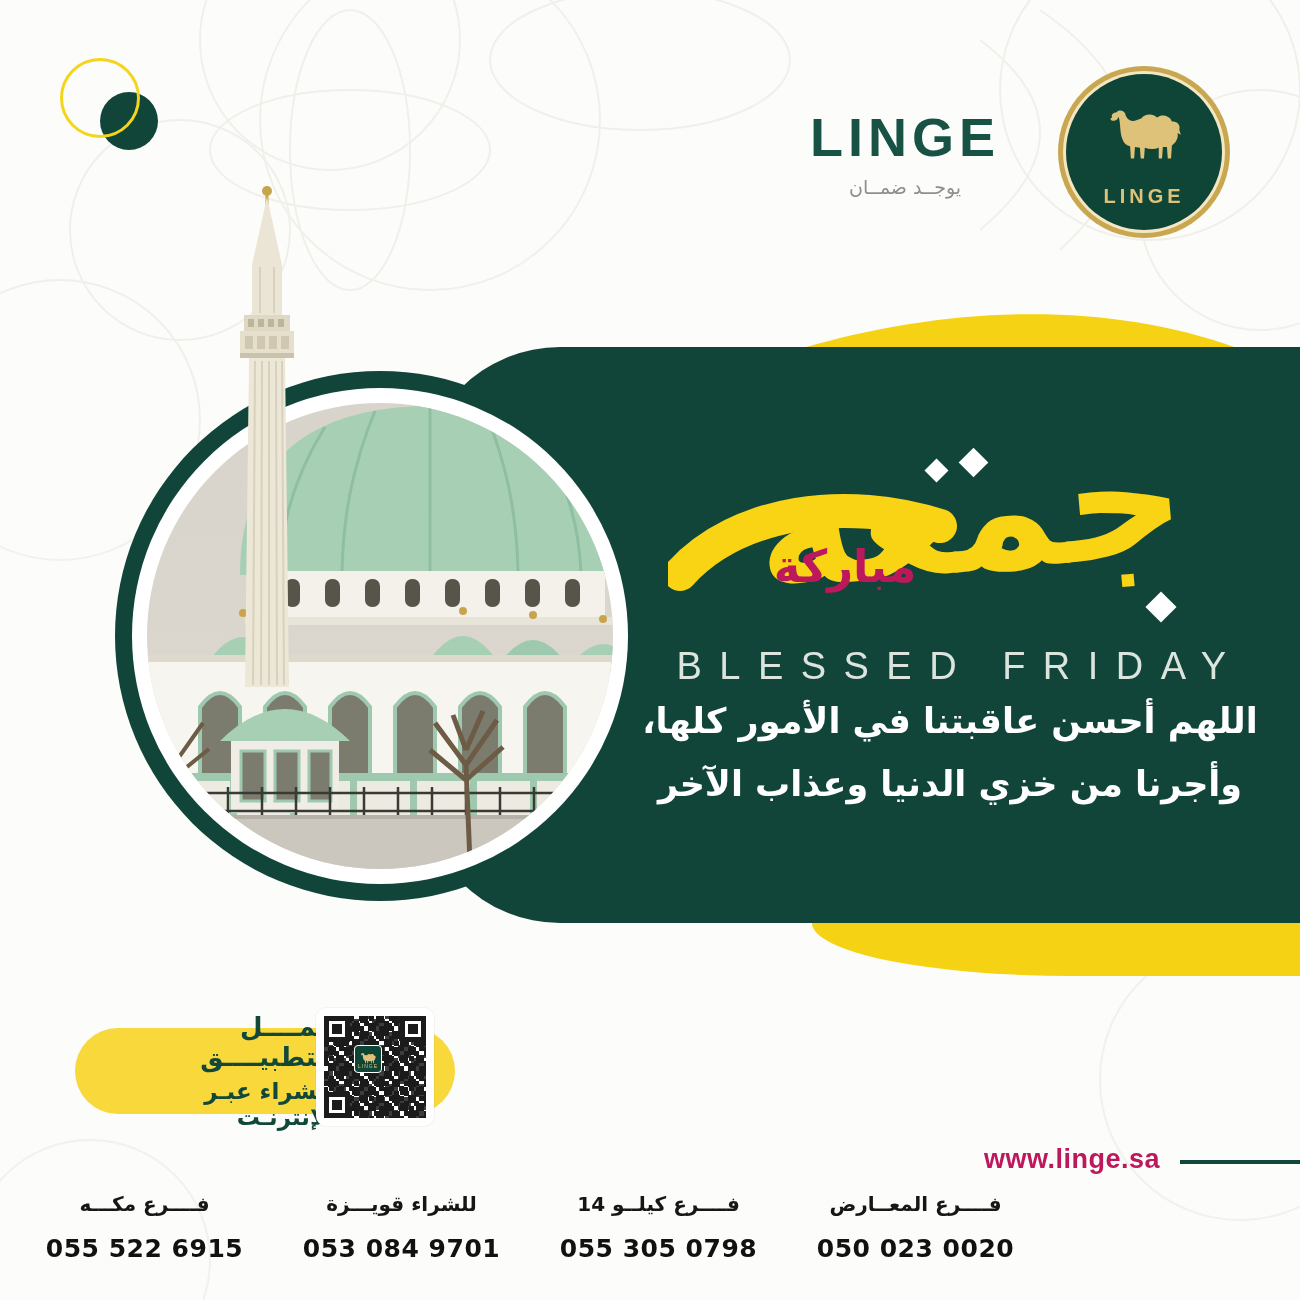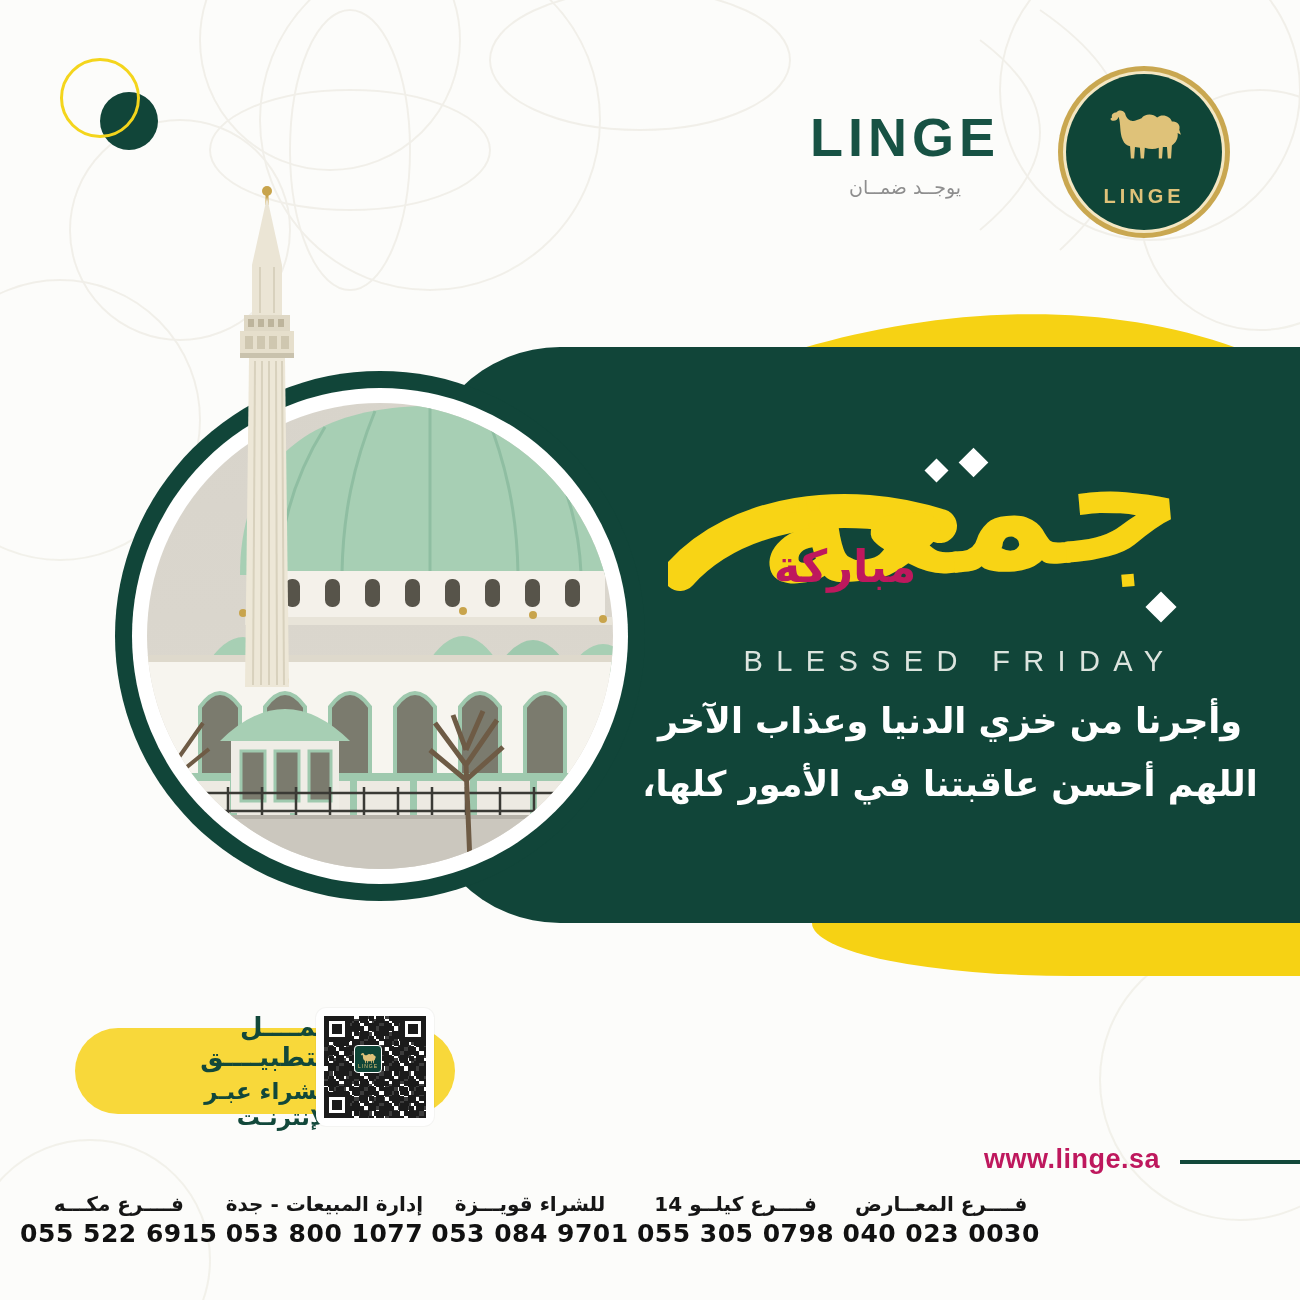--- a/index.html
+++ b/index.html
@@ -31,21 +31,21 @@
   .jummah-swash{left:668px;top:462px;width:290px;height:150px;}
   .jummah{left:700px;top:388px;width:540px;height:250px;display:flex;align-items:center;justify-content:center;
     font-family:"DejaVu Sans",sans-serif;font-weight:700;font-size:168px;color:#F8D415;
     transform:rotate(-5deg);direction:rtl;line-height:1;}
   .mubaraka{left:760px;top:540px;width:170px;text-align:center;font-family:"DejaVu Sans",sans-serif;
     font-weight:700;font-size:45px;color:#be185d;direction:rtl;}
   .diamond{background:#FFFFFF;transform:rotate(45deg);}
   .d1{left:928px;top:462px;width:17px;height:17px;}
   .d2{left:963px;top:452px;width:21px;height:21px;}
   .d3{left:1150px;top:596px;width:22px;height:22px;}
-  .blessed{left:660px;top:645px;width:600px;text-align:center;font-size:29px;font-weight:400;
+  .blessed{left:660px;top:645px;width:600px;text-align:center;font-size:38px;font-weight:400;
     letter-spacing:.46em;color:#DCE4DE;white-space:nowrap;}
   .dua{left:615px;top:690px;width:670px;text-align:center;direction:rtl;
     font-family:"DejaVu Sans",sans-serif;font-weight:700;font-size:35px;line-height:63px;color:#FFFFFF;}
   
   .app-pill{left:75px;top:1028px;width:380px;height:86px;background:#F8D83A;border-radius:44px;
     display:flex;flex-direction:column;justify-content:center;padding-right:120px;padding-left:30px;
     align-items:center;}
   .app-pill .l1{font-family:"DejaVu Sans",sans-serif;font-weight:700;font-size:26px;color:#12483A;direction:rtl;}
   .app-pill .l2{font-family:"DejaVu Sans",sans-serif;font-weight:700;font-size:23px;color:#12483A;direction:rtl;margin-top:6px;}
   .qr-card{left:316px;top:1008px;width:118px;height:118px;background:#FFFFFF;border-radius:10px;
@@ -65,21 +65,21 @@
     border:1px solid #fff;display:flex;flex-direction:column;align-items:center;justify-content:center;}
   .qr-logo svg{width:20px;height:14px;display:block;}
   .qr-logo span{font-size:5px;letter-spacing:1px;color:#DFC279;line-height:5px;}
   
   .website{left:940px;top:1144px;width:220px;text-align:right;font-size:27px;font-weight:700;color:#be185d;letter-spacing:.5px;}
   .website-rule{left:1180px;top:1160px;width:120px;height:4px;background:#12483A;}
   
   .branches{left:0;top:1192px;width:1060px;display:flex;padding:0 16px;}
   .branch{flex:1;text-align:center;}
   .branch .bname{font-family:"DejaVu Sans",sans-serif;font-weight:600;font-size:20px;color:#161616;direction:rtl;white-space:nowrap;}
-  .branch .bphone{margin-top:3px;font-family:"DejaVu Sans",sans-serif;font-weight:700;font-size:25px;color:#111111;letter-spacing:.5px;white-space:nowrap;}
+  .branch .bphone{margin-top:18px;font-family:"DejaVu Sans",sans-serif;font-weight:700;font-size:25px;color:#111111;letter-spacing:.5px;white-space:nowrap;}
 </style>
 </head>
 <body>
 
 <div class="canvas">
 
   <svg class="abs bg-pattern" viewBox="0 0 1300 1300">
     <g fill="none" stroke="#EFEDE6" stroke-width="2" opacity="0.8">
       <circle cx="330" cy="40" r="130"></circle>
         <circle cx="430" cy="120" r="170"></circle>
@@ -277,22 +277,22 @@
   <svg class="abs jummah-swash" viewBox="0 0 290 150">
     <path d="M12,112 C70,48 180,34 272,64" stroke="#F8D415" stroke-width="34" fill="none" stroke-linecap="round"></path>
   </svg>
   <div class="abs jummah">جمعة</div>
   <div class="abs mubaraka">مباركة</div>
   <div class="abs diamond d1"></div>
   <div class="abs diamond d2"></div>
   <div class="abs diamond d3"></div>
   <div class="abs blessed">BLESSED FRIDAY</div>
   <div class="abs dua">
+    <div>اللهم أحسن عاقبتنا في الأمور كلها،</div>
     <div>وأجرنا من خزي الدنيا وعذاب الآخر</div>
-    <div>اللهم أحسن عاقبتنا في الأمور كلها،</div>
   </div>
 
   <div class="abs app-pill">
     <span class="l1">حمــــل التطبيــــق</span>
     <span class="l2">للشراء عبـر الإنترنـت</span>
   </div>
   <div class="abs qr-card">
     <div class="qr-inner">
       <div class="finder f-tl"></div>
       <div class="finder f-tr"></div>
@@ -308,30 +308,26 @@
 
   <div class="abs website">www.linge.sa</div>
   <div class="abs website-rule"></div>
 
   <div class="abs branches">
     <div class="branch">
       <div class="bname">فــــرع مكـــه</div>
       <div class="bphone">055 522 6915</div>
     </div>
     <div class="branch">
-      <div class="bname">إدارة المبيعات - جدة</div>
-      <div class="bphone">053 800 1077</div>
-    </div>
-    <div class="branch">
       <div class="bname">للشراء قويـــزة</div>
       <div class="bphone">053 084 9701</div>
     </div>
     <div class="branch">
       <div class="bname">فــــرع كيلــو 14</div>
       <div class="bphone">055 305 0798</div>
     </div>
     <div class="branch">
       <div class="bname">فــــرع المعــارض</div>
-      <div class="bphone">040 023 0030</div>
+      <div class="bphone">050 023 0020</div>
     </div>
   </div>
 
 </div>
 
 </body></html>

